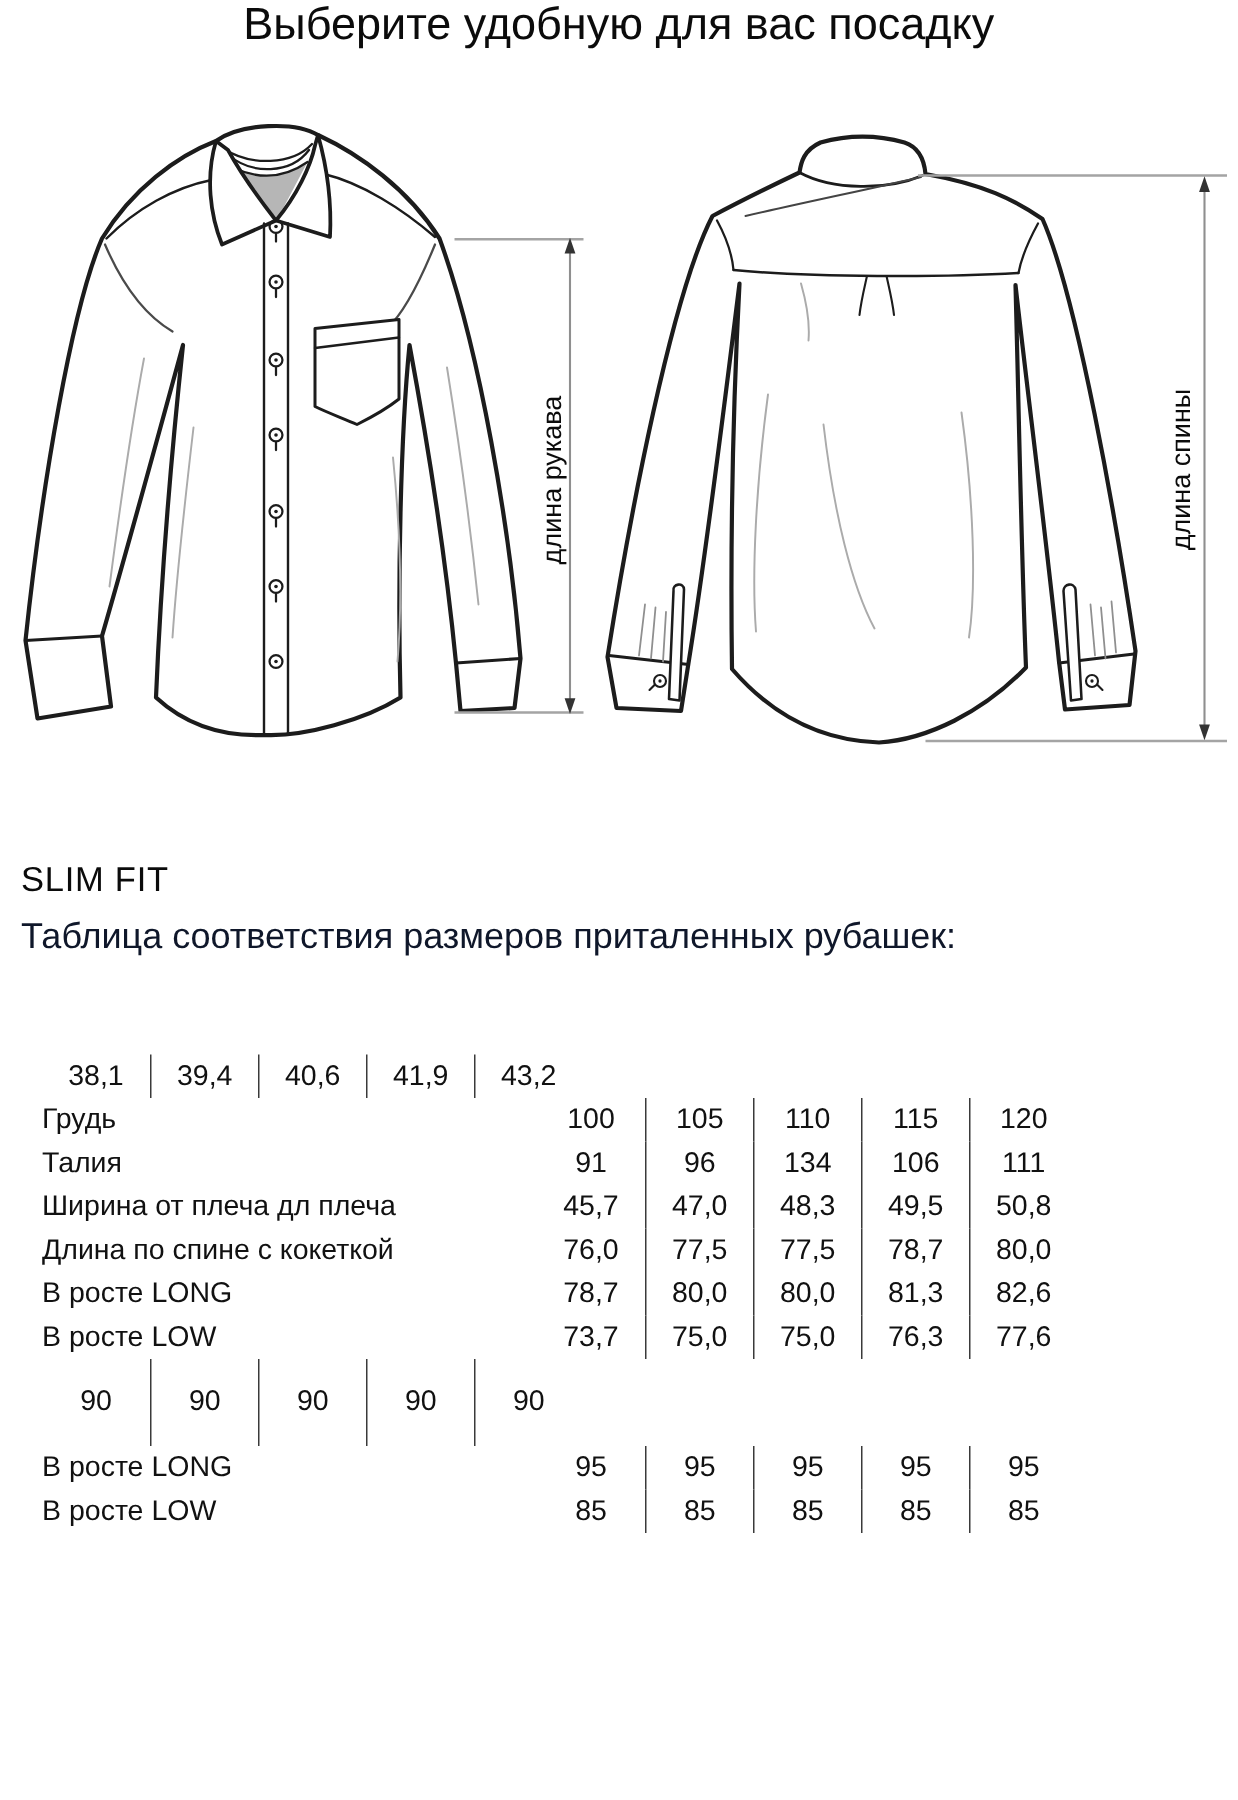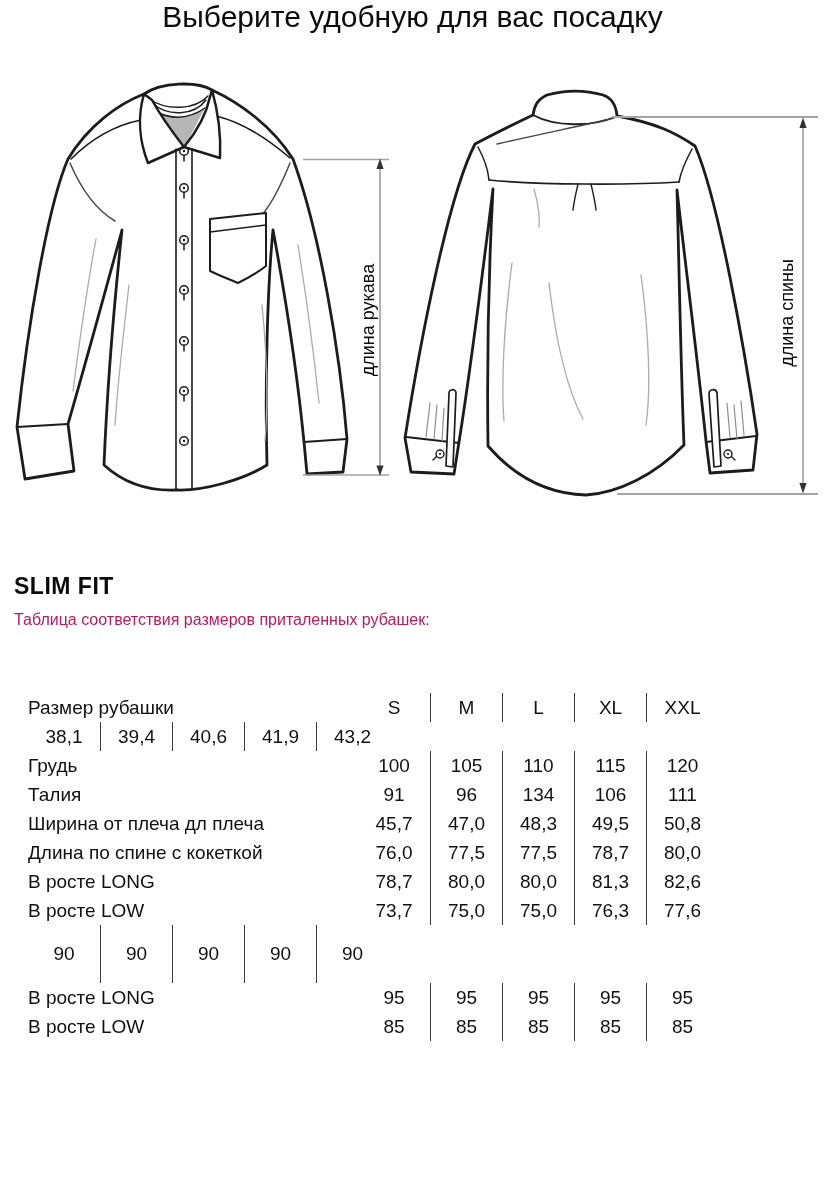--- a/index.html
+++ b/index.html
@@ -15,24 +15,24 @@
   .figure{position:relative;width:825px;height:480px;margin-top:29px;}
   .figure svg{display:block;}
   .vlabel{
     position:absolute;width:120px;height:20px;line-height:20px;
     text-align:center;font-size:18px;color:#0b0b0b;
     transform:rotate(-90deg);
   }
   .vlabel.sleeve{left:308px;top:247px;}
   .vlabel.back{left:727px;top:240px;}
   .fit-heading{
-    margin:30px 0 0 14px;font-size:23px;font-weight:700;
+    margin:30px 0 0 14px;font-size:23px;font-weight:400;
     letter-spacing:0.5px;color:#0b0b0b;
   }
-  .table-caption{margin:11px 0 0 14px;font-size:16px;color:#be185d;}
+  .table-caption{margin:11px 0 0 14px;font-size:24px;color:#0f172a;}
   .size-table{margin:64px 0 0 28px;width:690px;}
   .trow{display:flex;align-items:stretch;min-height:29px;}
   .trow .lbl{
     width:330px;font-size:19px;line-height:29px;color:#111;
     white-space:pre-line;
   }
   .trow .val{
     width:72px;box-sizing:border-box;display:flex;
     align-items:center;justify-content:center;
     font-size:19px;color:#111;
@@ -203,28 +203,20 @@
 
     <div class="vlabel sleeve">длина рукава</div>
     <div class="vlabel back">длина спины</div>
   </div>
 
   <h2 class="fit-heading">SLIM FIT</h2>
   <p class="table-caption">Таблица соответствия размеров приталенных рубашек:</p>
 
   <div class="size-table" id="size-table">
       <div class="trow">
-        <div class="lbl">Размер рубашки</div>
-        <div class="val">S</div>
-        <div class="val">M</div>
-        <div class="val">L</div>
-        <div class="val">XL</div>
-        <div class="val">XXL</div>
-      </div>
-      <div class="trow">
         <div class="val">38,1</div>
         <div class="val">39,4</div>
         <div class="val">40,6</div>
         <div class="val">41,9</div>
         <div class="val">43,2</div>
       </div>
       <div class="trow">
         <div class="lbl">Грудь</div>
         <div class="val">100</div>
         <div class="val">105</div>

